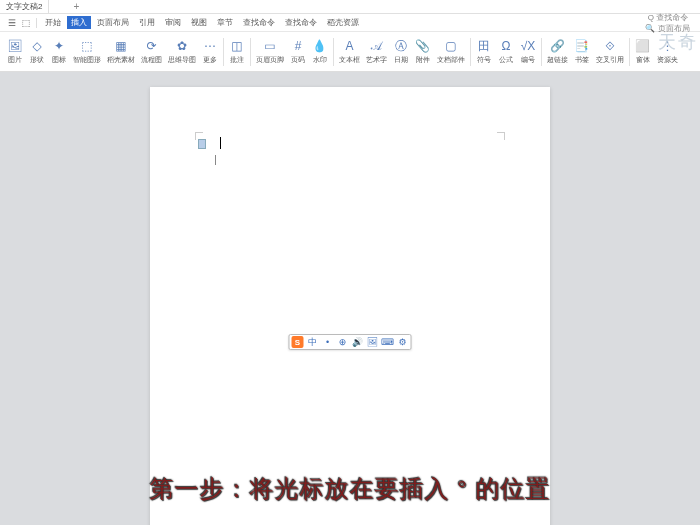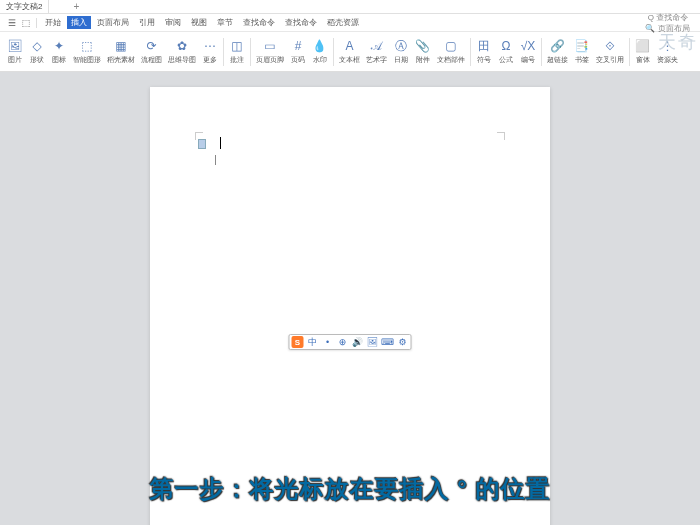--- a/index.html
+++ b/index.html
@@ -218,24 +218,24 @@
     display: flex;
     align-items: center;
     justify-content: center;
   }
   .caption {
     position: absolute;
     bottom: 20px;
     left: 50%;
     transform: translateX(-50%);
     font-size: 24px;
-    color: #0369a1;
+    color: #7f1d1d;
     text-shadow: 0 0 2px #333, 1px 1px 1px #333, -1px -1px 1px #333;
     white-space: nowrap;
-    font-weight: 700;
+    font-weight: 400;
     letter-spacing: 1px;
   }
   .watermark {
     position: absolute;
     top: 30px;
     right: 2px;
     font-size: 18px;
     color: rgba(180,195,210,0.7);
     font-weight: 300;
     letter-spacing: 2px;

